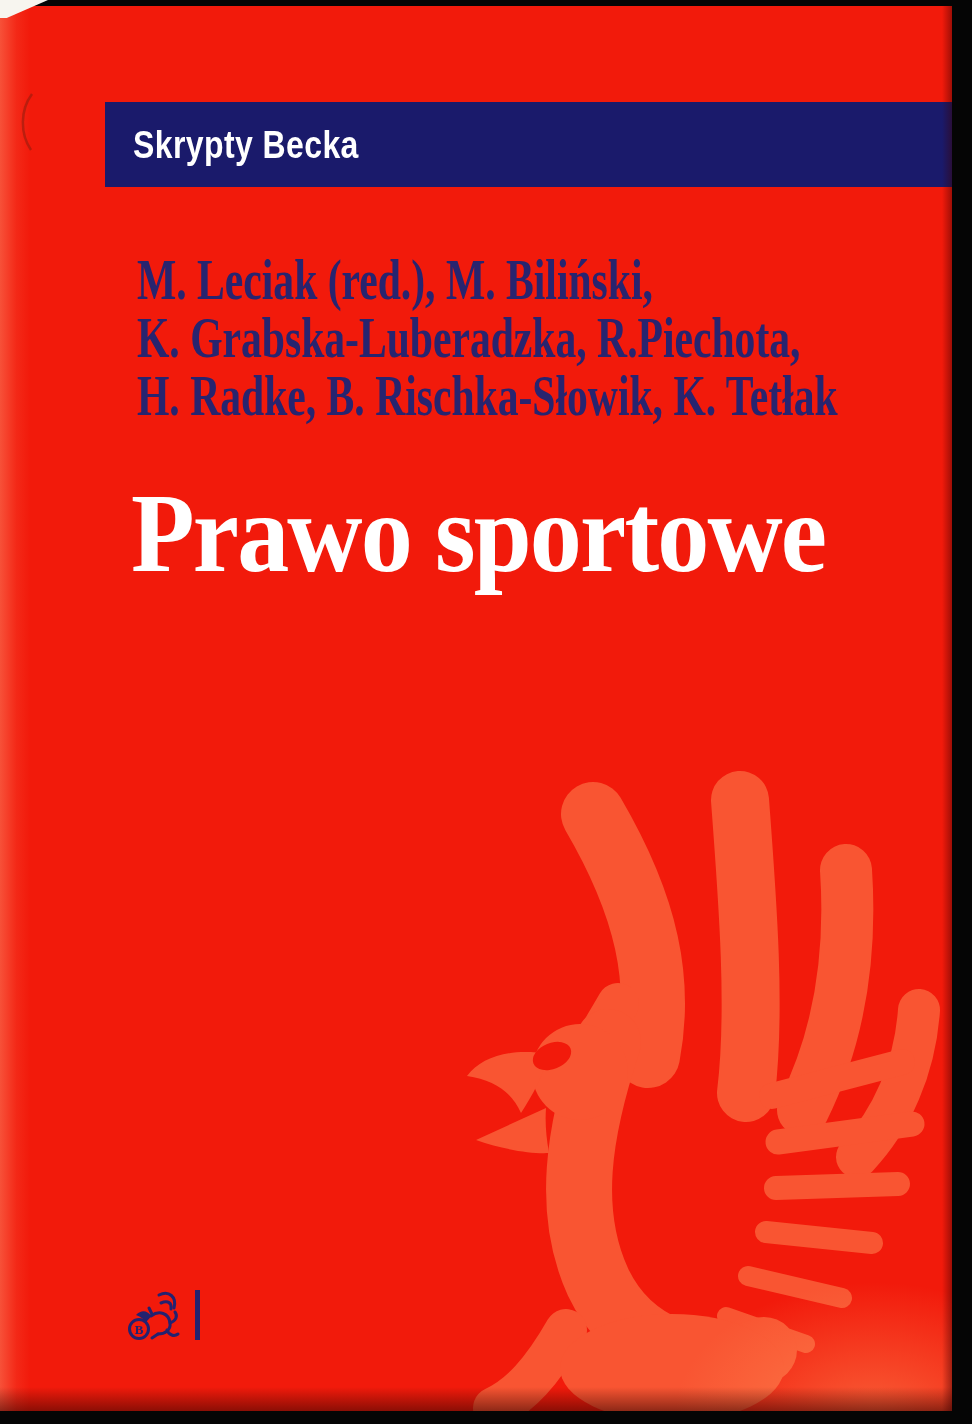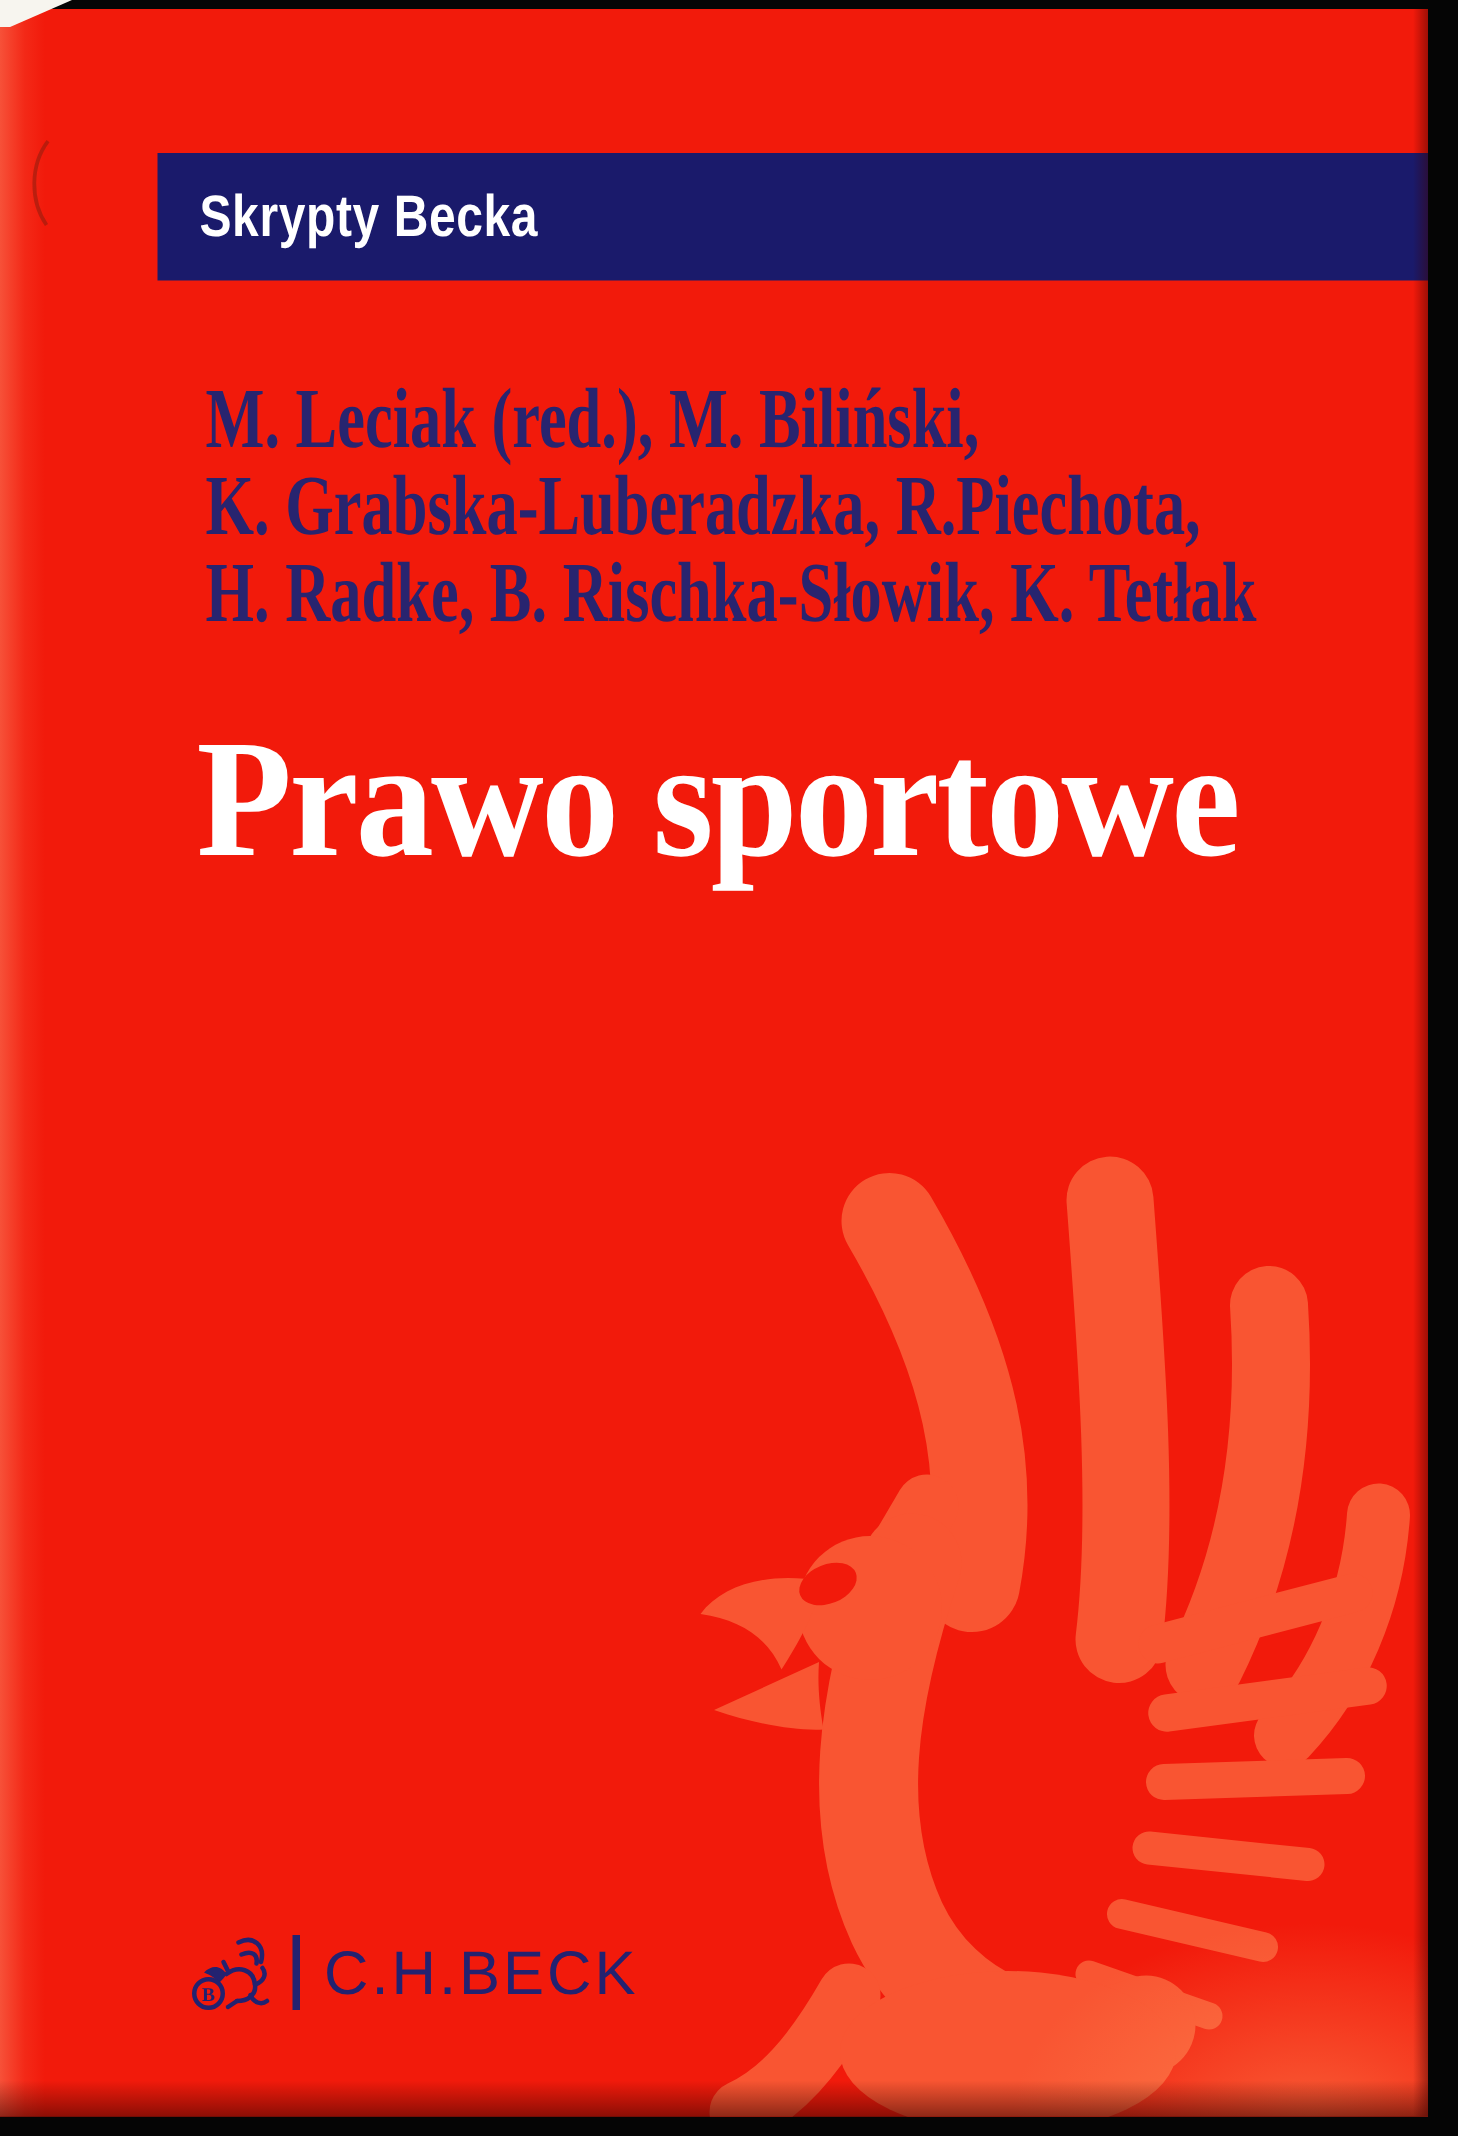--- a/index.html
+++ b/index.html
@@ -165,19 +165,18 @@
 
         <path d="M 21 20 L 24 26"></path>
       </g>
 
       <path d="M 23 28 C 19 22, 13 22, 8 27 C 13 29, 16 31, 18 34 C 20 32, 22 30, 23 28 Z" fill="#232270"></path>
 
       <circle cx="11" cy="41" r="9.5" fill="none" stroke="#232270" stroke-width="3"></circle>
       <text x="11" y="46" text-anchor="middle" font-size="13" font-weight="bold" font-family="Liberation Serif, serif" fill="#232270">B</text>
     </svg>
     <div class="divider"></div>
-    <span class="name">C.H.BECK</span>
   </div>
 
   <div class="glare"></div>
   <div class="bottom-shade"></div>
   <div class="right-shade"></div>
 </div>
 
 </body></html>

